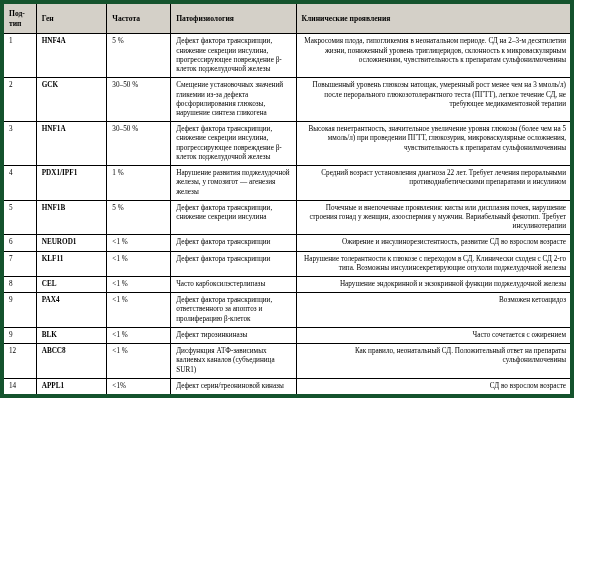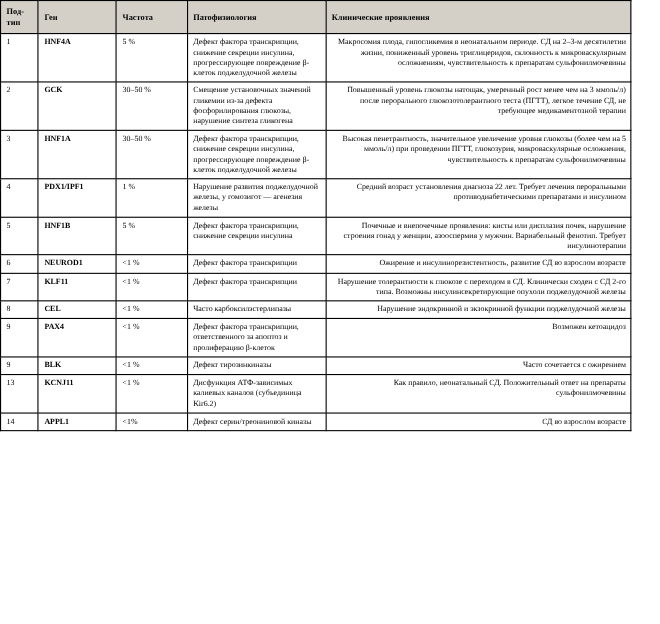--- a/index.html
+++ b/index.html
@@ -11,21 +11,21 @@
     width: 600px;
     height: 567px;
     font-family: "Liberation Serif", serif;
     color: #000000;
     overflow: hidden;
   }
   #mody-table {
     border-collapse: collapse;
     width: 574px;
     table-layout: fixed;
-    border: 1px solid #14532d;
+    border: 4px solid #14532d;
   }
   #mody-table th,
   #mody-table td {
     border: 1px solid #000;
     vertical-align: top;
     padding: 3px 4px 3px 5px;
     font-size: 7.2px;
     line-height: 1.28;
   }
   #mody-table thead th {
@@ -140,24 +140,24 @@
         <td class="c-clin">Возможен кетоацидоз</td>
       </tr>
       <tr>
         <td class="c-subtype">9</td>
         <td class="c-gene">BLK</td>
         <td class="c-freq">&lt;1 %</td>
         <td class="c-patho">Дефект тирозинкиназы</td>
         <td class="c-clin">Часто сочетается с ожирением</td>
       </tr>
       <tr>
-        <td class="c-subtype">13</td>
-        <td class="c-gene">KCNJ11</td>
+        <td class="c-subtype">12</td>
+        <td class="c-gene">ABCC8</td>
         <td class="c-freq">&lt;1 %</td>
-        <td class="c-patho">Дисфункция АТФ-зависимых калиевых каналов (субъединица Kir6.2)</td>
+        <td class="c-patho">Дисфункция АТФ-зависимых калиевых каналов (субъединица SUR1)</td>
         <td class="c-clin">Как правило, неонатальный СД. Положительный ответ на препараты сульфонилмочевины</td>
       </tr>
       <tr>
         <td class="c-subtype">14</td>
         <td class="c-gene">APPL1</td>
         <td class="c-freq">&lt;1%</td>
         <td class="c-patho">Дефект серин/треониновой киназы</td>
         <td class="c-clin">СД во взрослом возрасте</td>
       </tr>
     </tbody>

